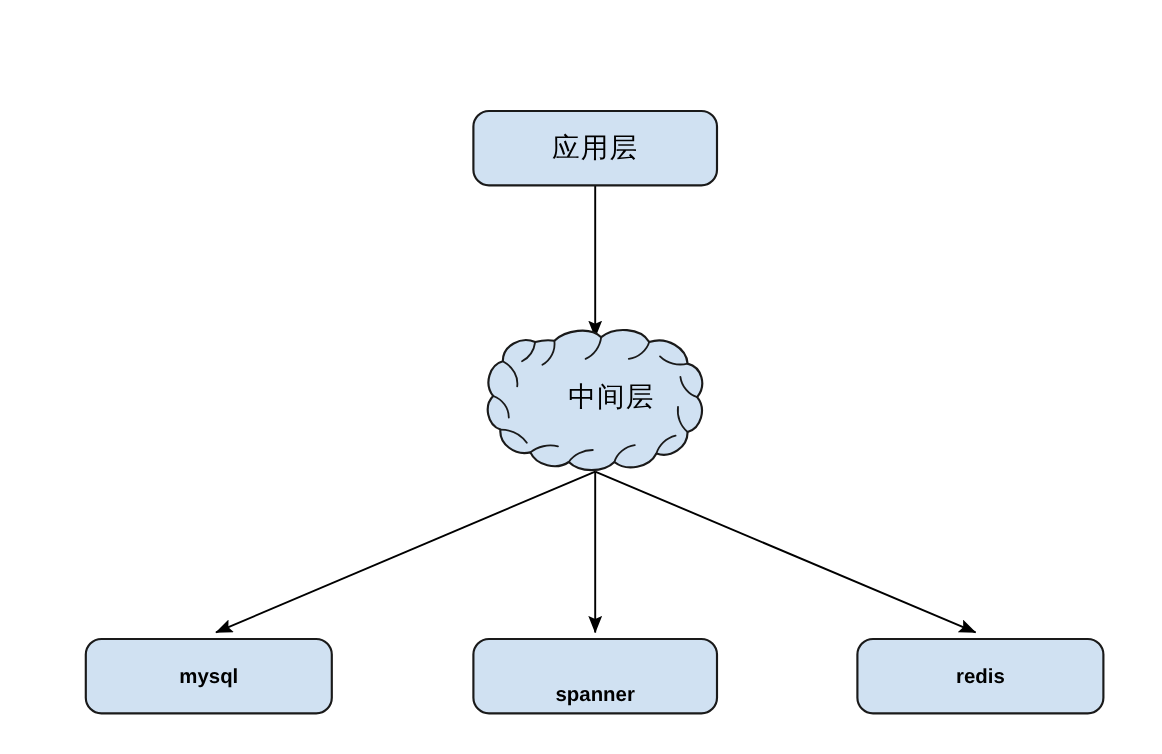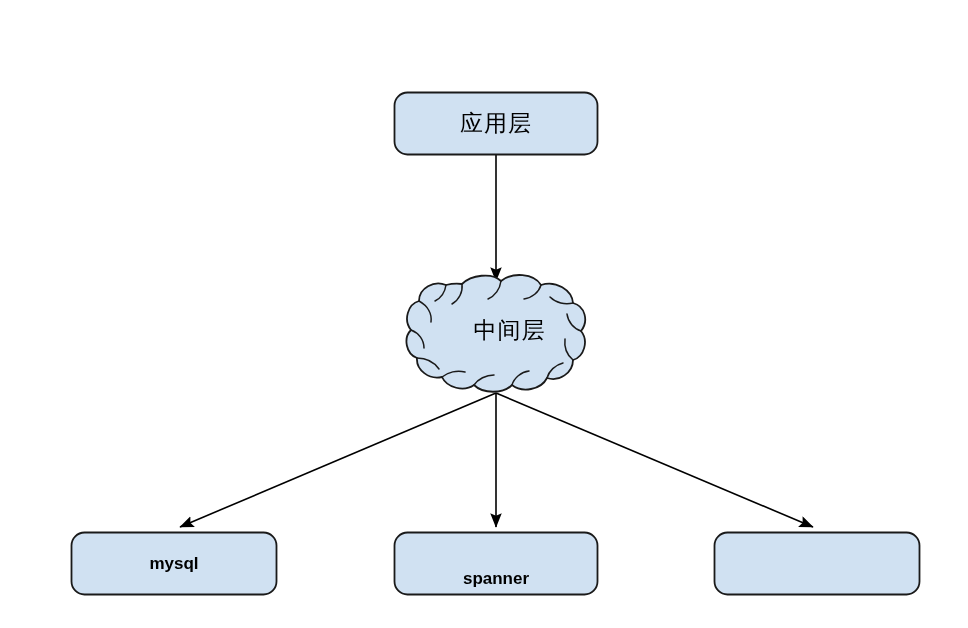--- a/index.html
+++ b/index.html
@@ -121,14 +121,15 @@
   </svg>
 
   <div class="node-label label-cjk" style="left:394px; top:92px; width:204px; height:63px;">应用层</div>
 
   <div class="node-label label-cjk" style="left:408px; top:300px; width:203px; height:60px;">中间层</div>
 
   <div class="node-label label-latin" style="left:71px; top:532px; width:206px; height:63px;">mysql</div>
 
   <div class="node-label label-latin" style="left:394px; top:547px; width:204px; height:63px;">spanner</div>
 
+  <div class="node-label label-latin" style="left:714px; top:532px; width:206px; height:63px;">redis</div>
 
 </div>
 
 </body></html>

